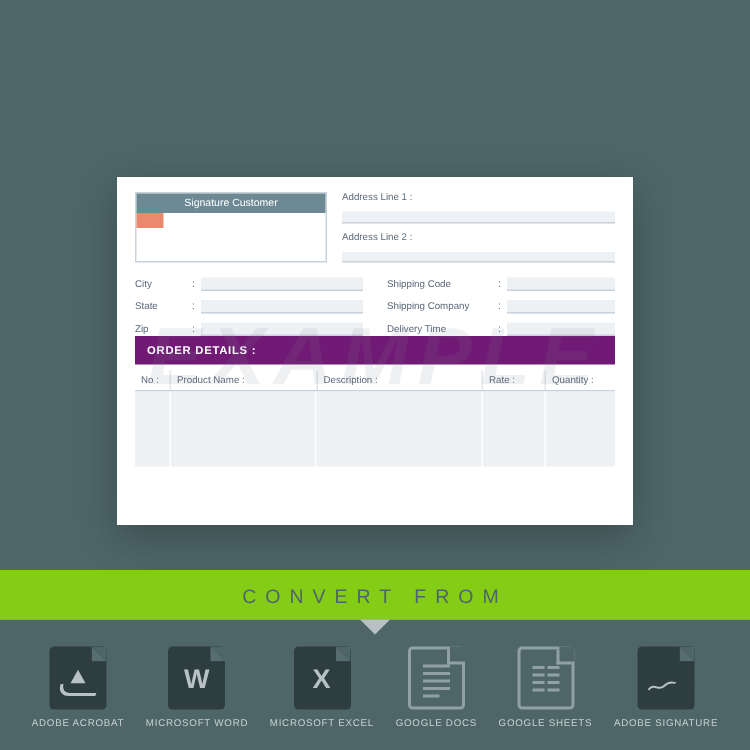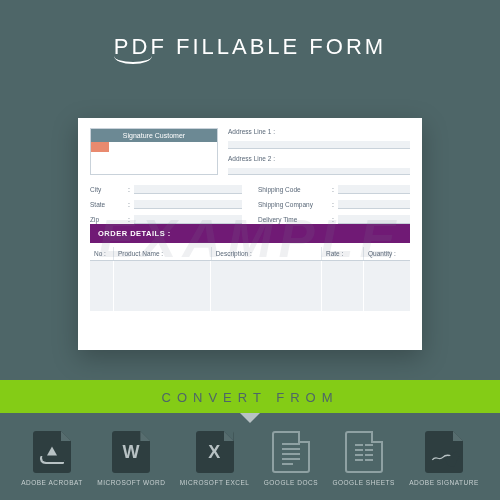--- a/index.html
+++ b/index.html
@@ -172,21 +172,21 @@
   .ico .swoosh{
      position:absolute; left:6px; right:6px; bottom:9px; height:8px;
      border:2px solid #b8c2c4; border-top:none; border-right:none; border-radius:0 0 0 8px;
      transform:skewX(-18deg);
   }
 </style>
 </head>
 <body>
 
 <div class="title-block">
-  <span class="line1">PDF FILLABLE FORM</span><br>
+  <br>
 </div>
 
 <div class="form-card">
   <div class="watermark">EXAMPLE</div>
 
   <div class="top-row">
     <div class="sig-box">
       <div class="sig-head">Signature Customer</div>
       <div class="sig-body">
           <div class="sig-tab"></div>

